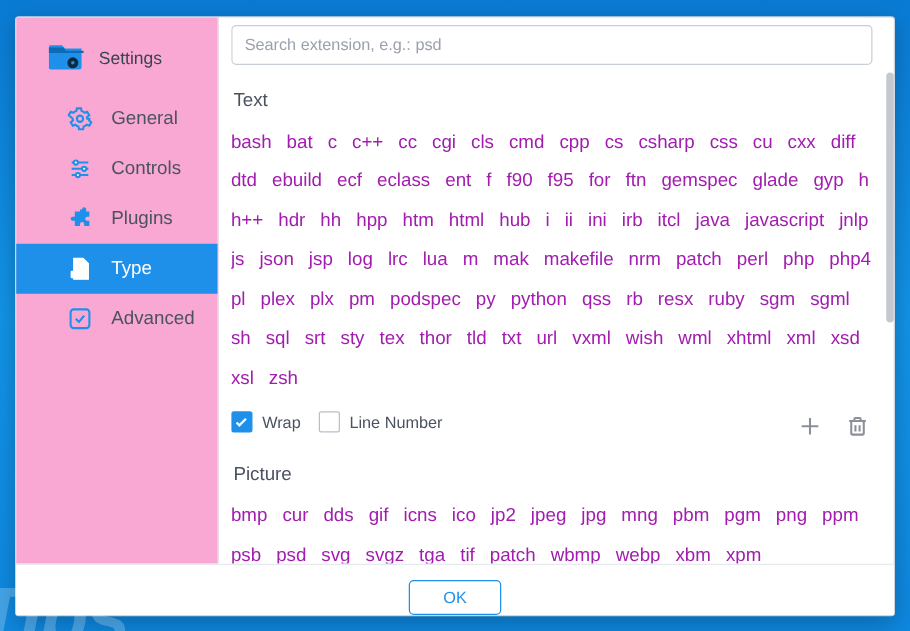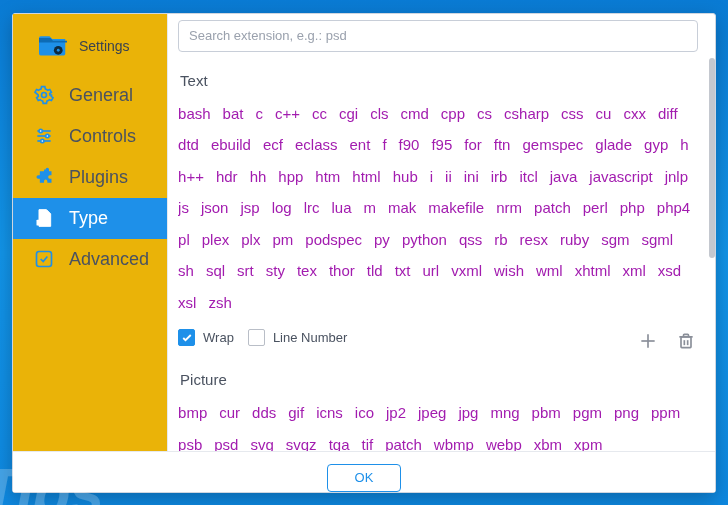--- a/index.html
+++ b/index.html
@@ -19,37 +19,37 @@
     border-radius: 3px;
     display: flex;
     flex-direction: column;
     box-shadow: 0 6px 20px rgba(0,0,0,0.25);
   }
   .main { flex: 1 1 auto; display: flex; min-height: 0; }
   .sidebar {
     width: 184px;
     border-right: 1px solid #e6e9ee;
     padding-top: 12px;
-    background: #eab308;
+    background: #f9a8d4;
   }
   .brand {
     display: flex;
     align-items: center;
     gap: 12px;
     padding: 6px 18px 14px 26px;
     color: #3a4250;
     font-size: 14px;
   }
   .brand .icon svg { width: 28px; height: 26px; }
   .side-item {
     display: flex;
     align-items: center;
     gap: 14px;
-    padding: 10px 18px 10px 20px;
-    font-size: 18px;
+    padding: 10px 18px 10px 40px;
+    font-size: 15px;
     color: #4a5260;
     cursor: pointer;
   }
   .side-item.active {
     background: #1e90e9;
     color: #ffffff;
   }
   .side-item .icon { width: 22px; display: flex; justify-content: center; }
   .side-item svg { width: 20px; height: 20px; }
   .content {

